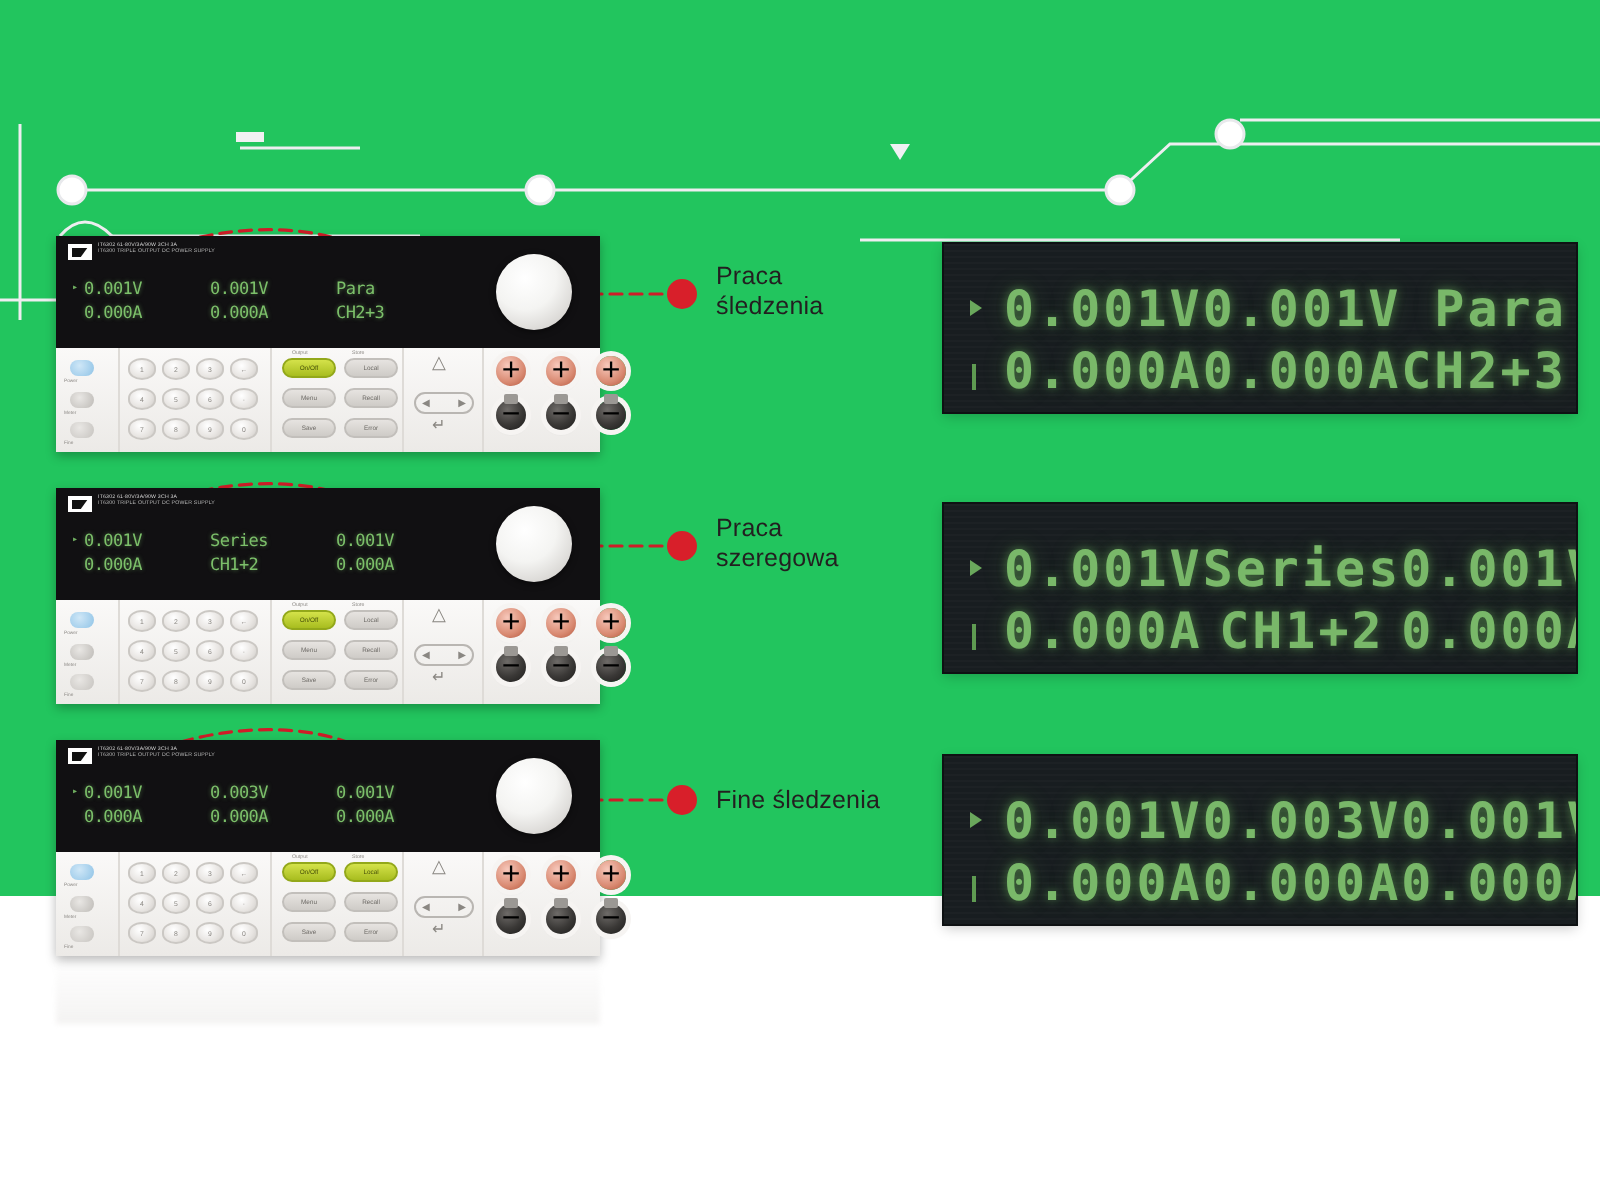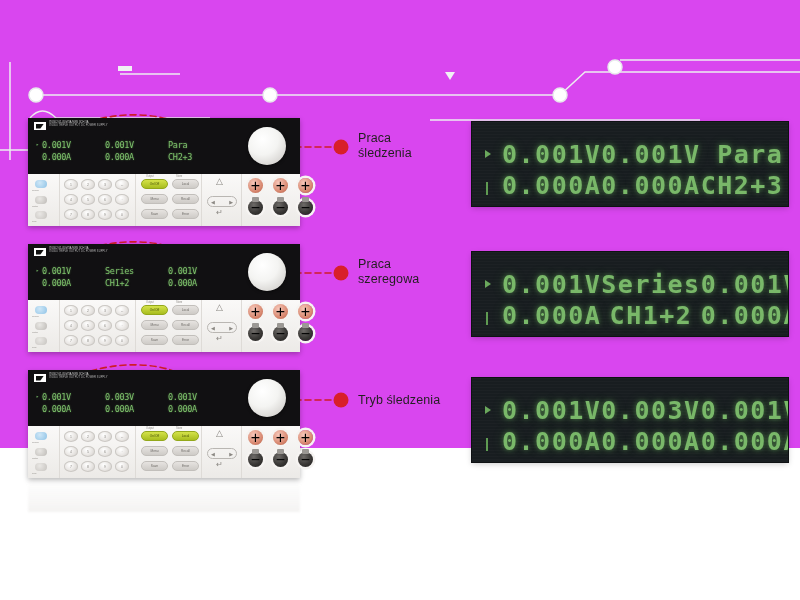--- a/index.html
+++ b/index.html
@@ -2,21 +2,21 @@
 <html><head>
 <meta charset="utf-8">
 <style>
   * { box-sizing: border-box; margin: 0; padding: 0; }
   html, body {
     width: 800px; height: 600px;
     background: #ffffff;
     font-family: "Liberation Sans", sans-serif;
     overflow: hidden;
   }
-  #stage { position: relative; width: 800px; height: 448px; background: #d946ef; }
+  #stage { position: relative; width: 800px; height: 448px; background: #22c55e; }
 
   
   .bg-art { position: absolute; inset: 0; pointer-events: none; }
 
   
   .psu {
     position: absolute;
     width: 272px; height: 108px;
     left: 28px;
     background: #f2f0ee;
@@ -467,21 +467,21 @@
 
   <div class="callout-label" style="left:358px; top:131px">
     <div>Praca</div>
     <div>śledzenia</div>
   </div>
   <div class="callout-label" style="left:358px; top:257px">
     <div>Praca</div>
     <div>szeregowa</div>
   </div>
   <div class="callout-label" style="left:358px; top:393px">
-    <div>Tryb śledzenia</div>
+    <div>Fine śledzenia</div>
   </div>
 
   <div class="vfd" style="top:122px">
     <div class="vfd-caret"></div>
     <div class="vfd-bar"></div>
     <div class="vfd-grid">
       <div class="vfd-cell">0.001V</div>
       <div class="vfd-cell c-mid">0.001V</div>
       <div class="vfd-cell c-right">Para</div>
       <div class="vfd-cell">0.000A</div>

